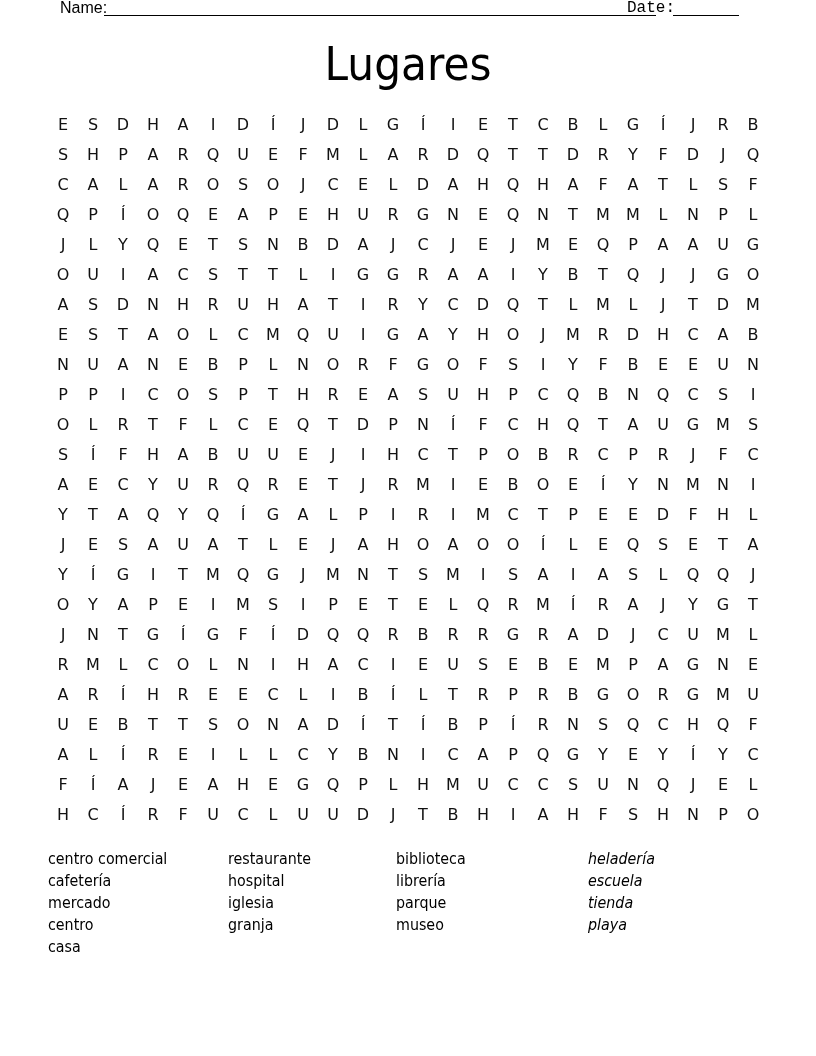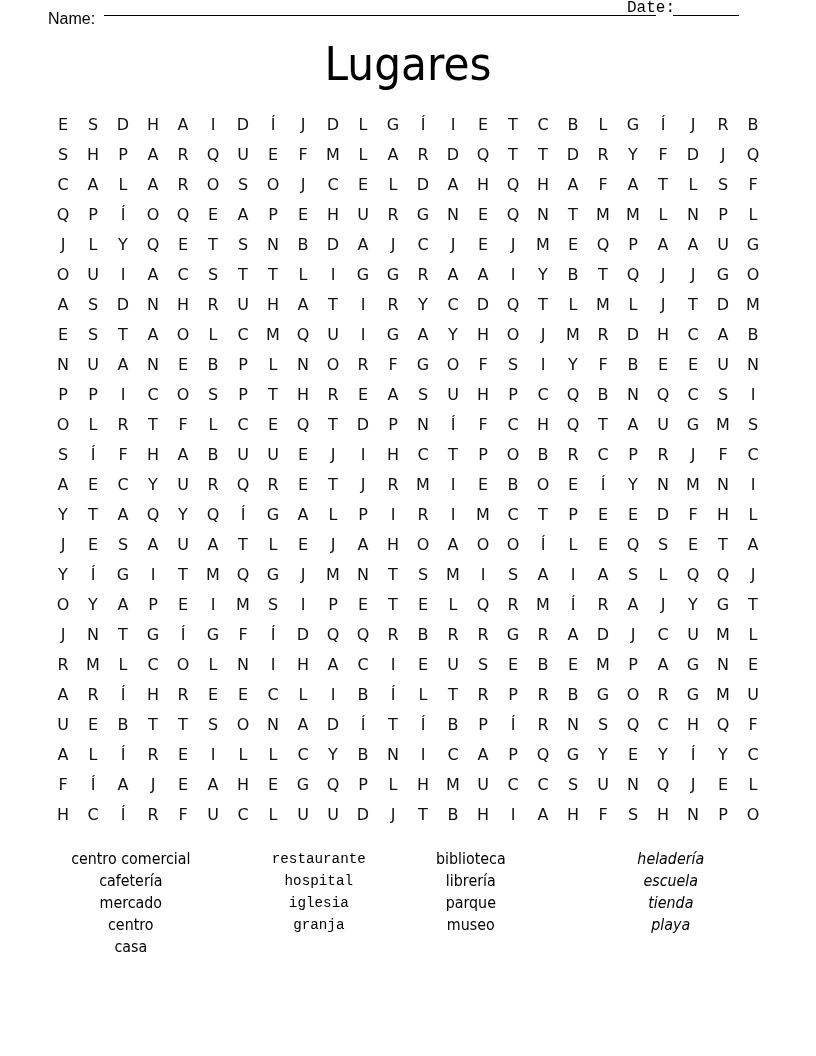--- a/index.html
+++ b/index.html
@@ -1,26 +1,26 @@
 <!DOCTYPE html>
 <html><head>
 <meta charset="utf-8">
 <style>
   html, body { margin:0; padding:0; background:#ffffff; }
   body { width:816px; height:1056px; position:relative; overflow:hidden; color:#000; }
   .header { position:absolute; top:0; left:48px; width:700px; height:20px; font-family:"Liberation Sans", sans-serif; font-size:16px; line-height:18px; }
-  .name-lbl { position:absolute; left:0; top:-1px;margin-top:11px; }
+  .name-lbl { position:absolute; left:12px; top:-1px; }
   .name-line { position:absolute; left:56px; top:15px; width:552px; border-bottom:1px solid #000; }
   .date-lbl { position:absolute; left:579px; top:-1px;font-family:Liberation Mono, monospace; }
   .date-line { position:absolute; left:625px; top:15px; width:66px; border-bottom:1px solid #000; }
   .title { position:absolute; top:34px; left:0; width:816px; text-align:center; font-family:"DejaVu Sans", sans-serif; font-size:46px; line-height:60px; letter-spacing:0px; transform:scaleX(0.92); }
   .grid { position:absolute; top:110px; left:48px; display:grid; grid-template-columns:repeat(24, 30px); grid-auto-rows:30px; }
   .cell { width:30px; height:30px; line-height:30px; text-align:center; font-family:"DejaVu Sans", sans-serif; font-size:16px; color:#111; }
   .words { position:absolute; top:848px; left:48px; width:720px; font-family:"DejaVu Sans", sans-serif; font-size:15.5px; line-height:22px; }
-  .col { position:absolute; top:0; width:180px;text-align:center; }
+  .col { position:absolute; top:0; width:180px; }
   .word { white-space:nowrap; transform-origin:left center; transform:scaleX(0.92); }
 </style>
 </head>
 <body>
 
 <div class="header">
   <span class="name-lbl">Name:</span>
   <span class="name-line"></span>
   <span class="date-lbl">Date:</span>
   <span class="date-line"></span>
@@ -608,27 +608,27 @@
   </div>
 
 <div class="words" id="words">
     <div class="col" style="left: 0px;">
       <div class="word">centro comercial</div>
       <div class="word">cafetería</div>
       <div class="word">mercado</div>
       <div class="word">centro</div>
       <div class="word">casa</div>
     </div>
-    <div class="col" style="left: 188px; font-family: Liberation Mono, monospace;">
+    <div class="col" style="left: 180px;">
       <div class="word">restaurante</div>
       <div class="word">hospital</div>
       <div class="word">iglesia</div>
       <div class="word">granja</div>
     </div>
-    <div class="col" style="left: 340px;">
+    <div class="col" style="left: 348px;">
       <div class="word">biblioteca</div>
       <div class="word">librería</div>
       <div class="word">parque</div>
       <div class="word">museo</div>
     </div>
     <div class="col" style="left: 540px; font-style: italic;">
       <div class="word">heladería</div>
       <div class="word">escuela</div>
       <div class="word">tienda</div>
       <div class="word">playa</div>

